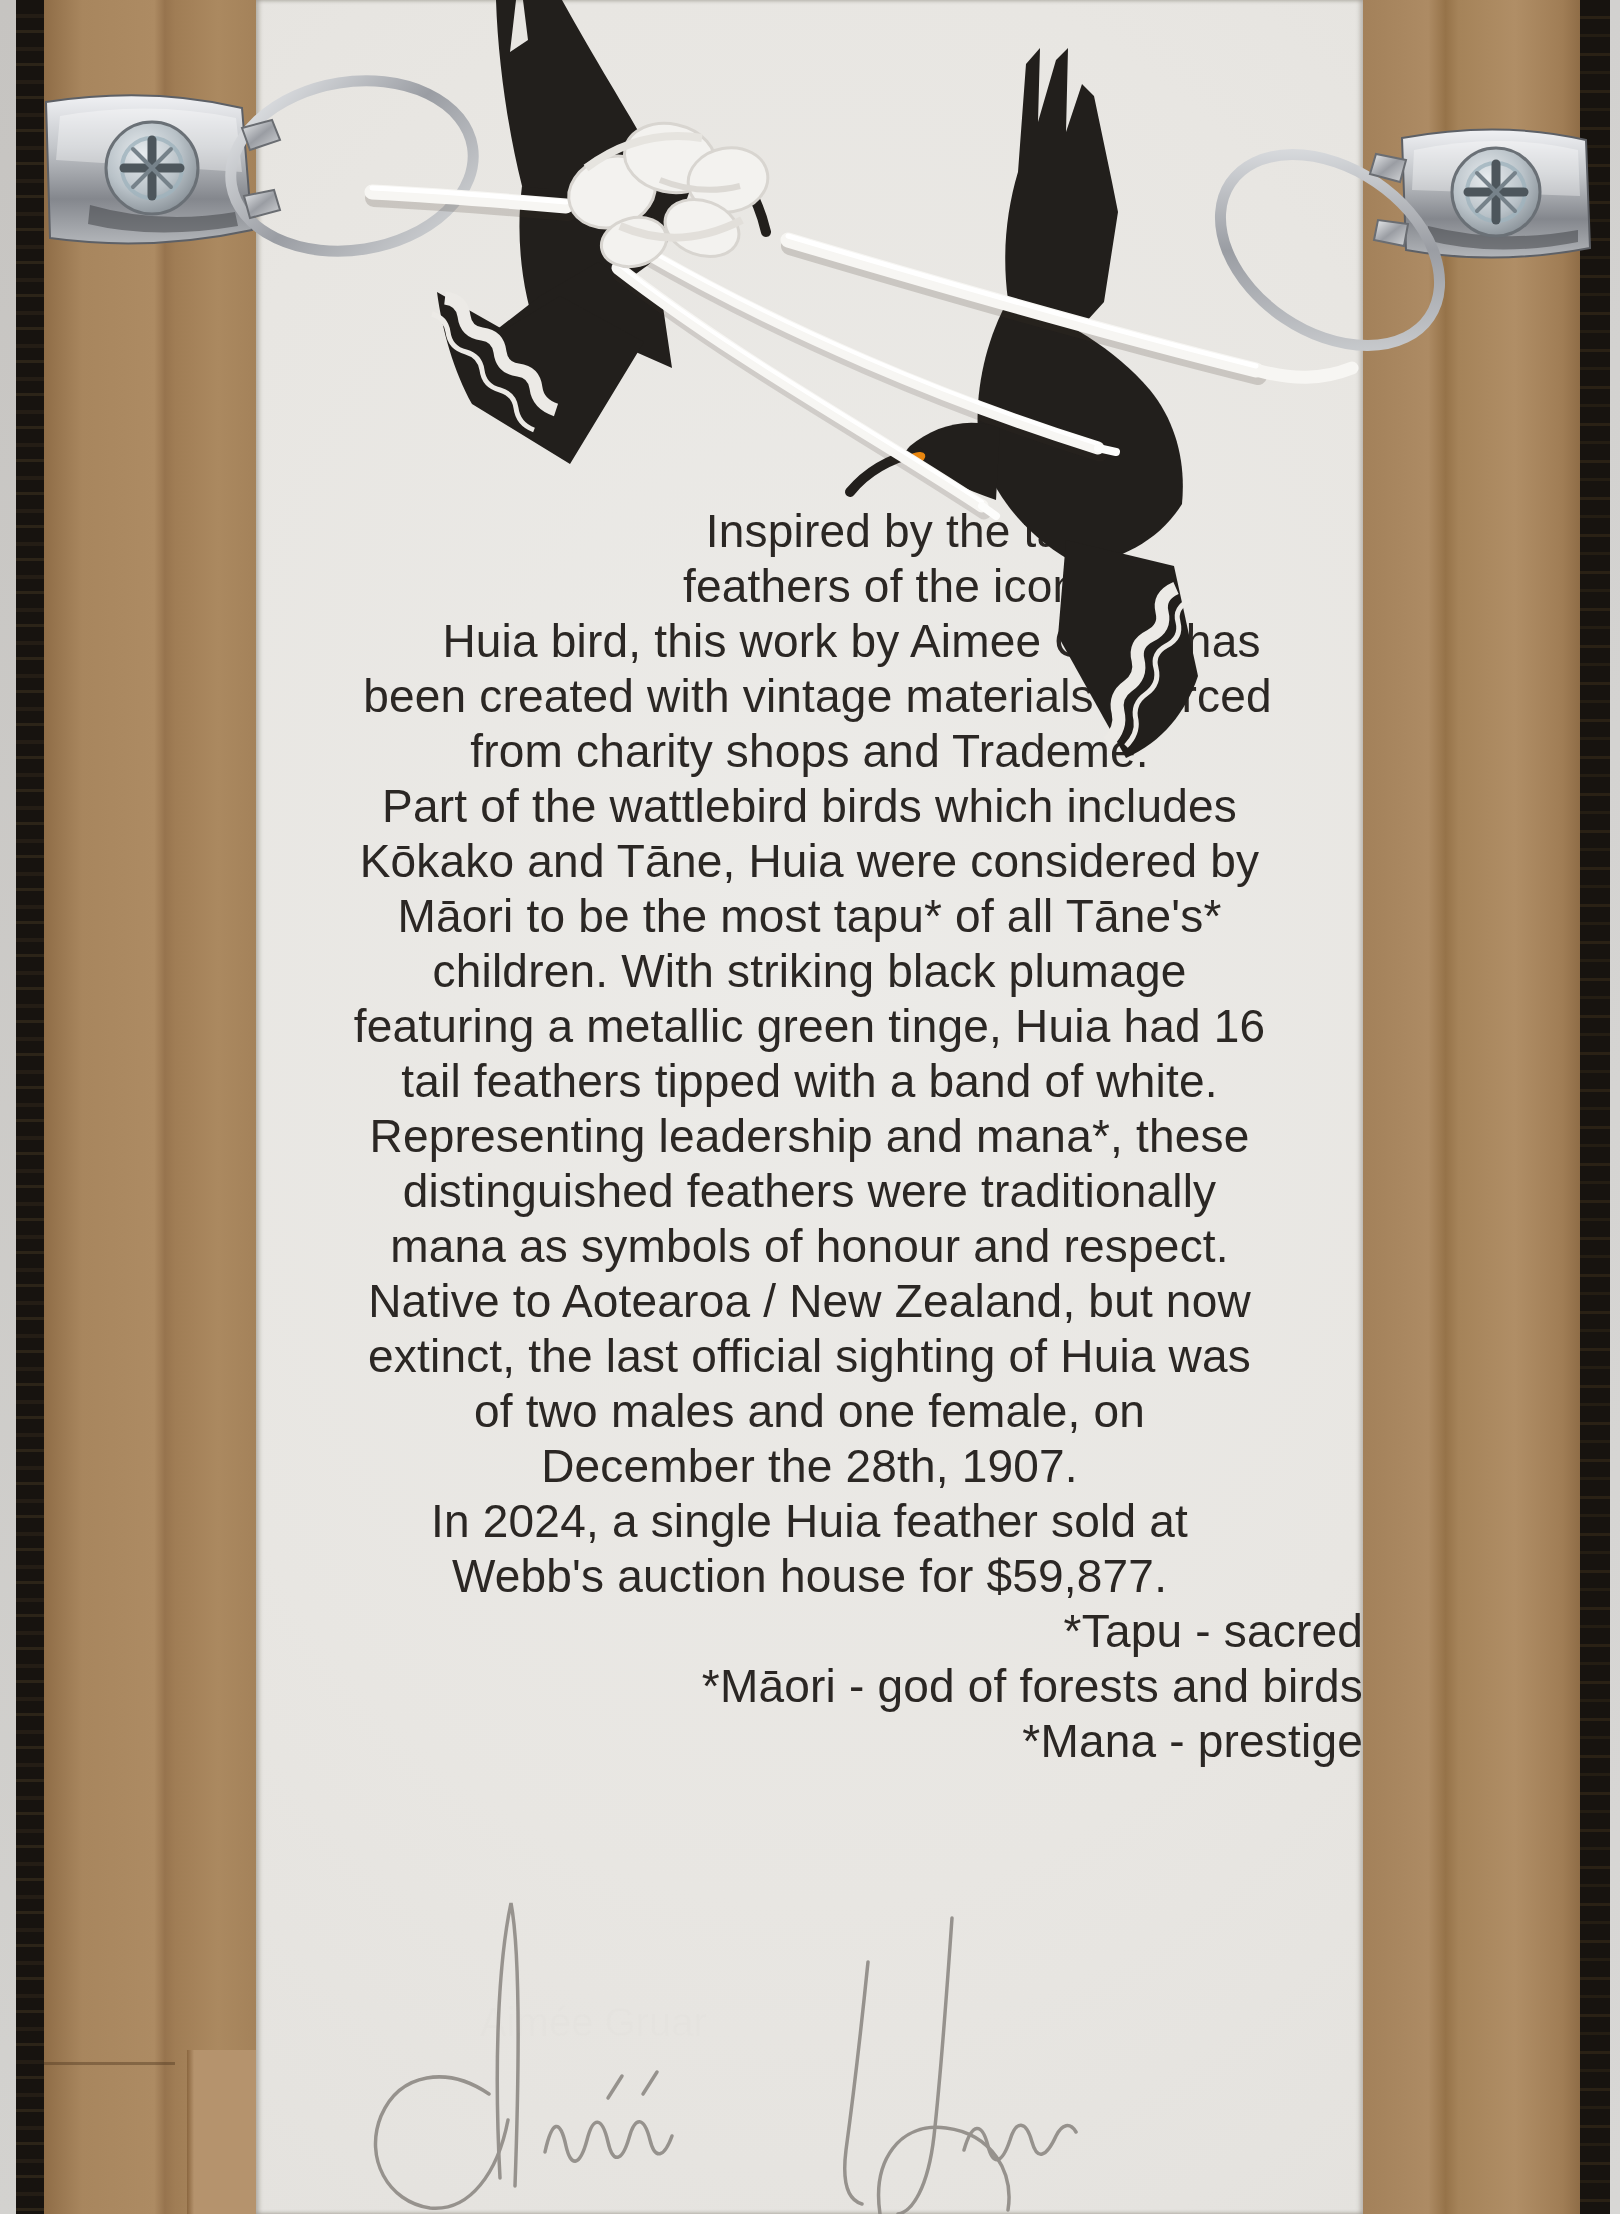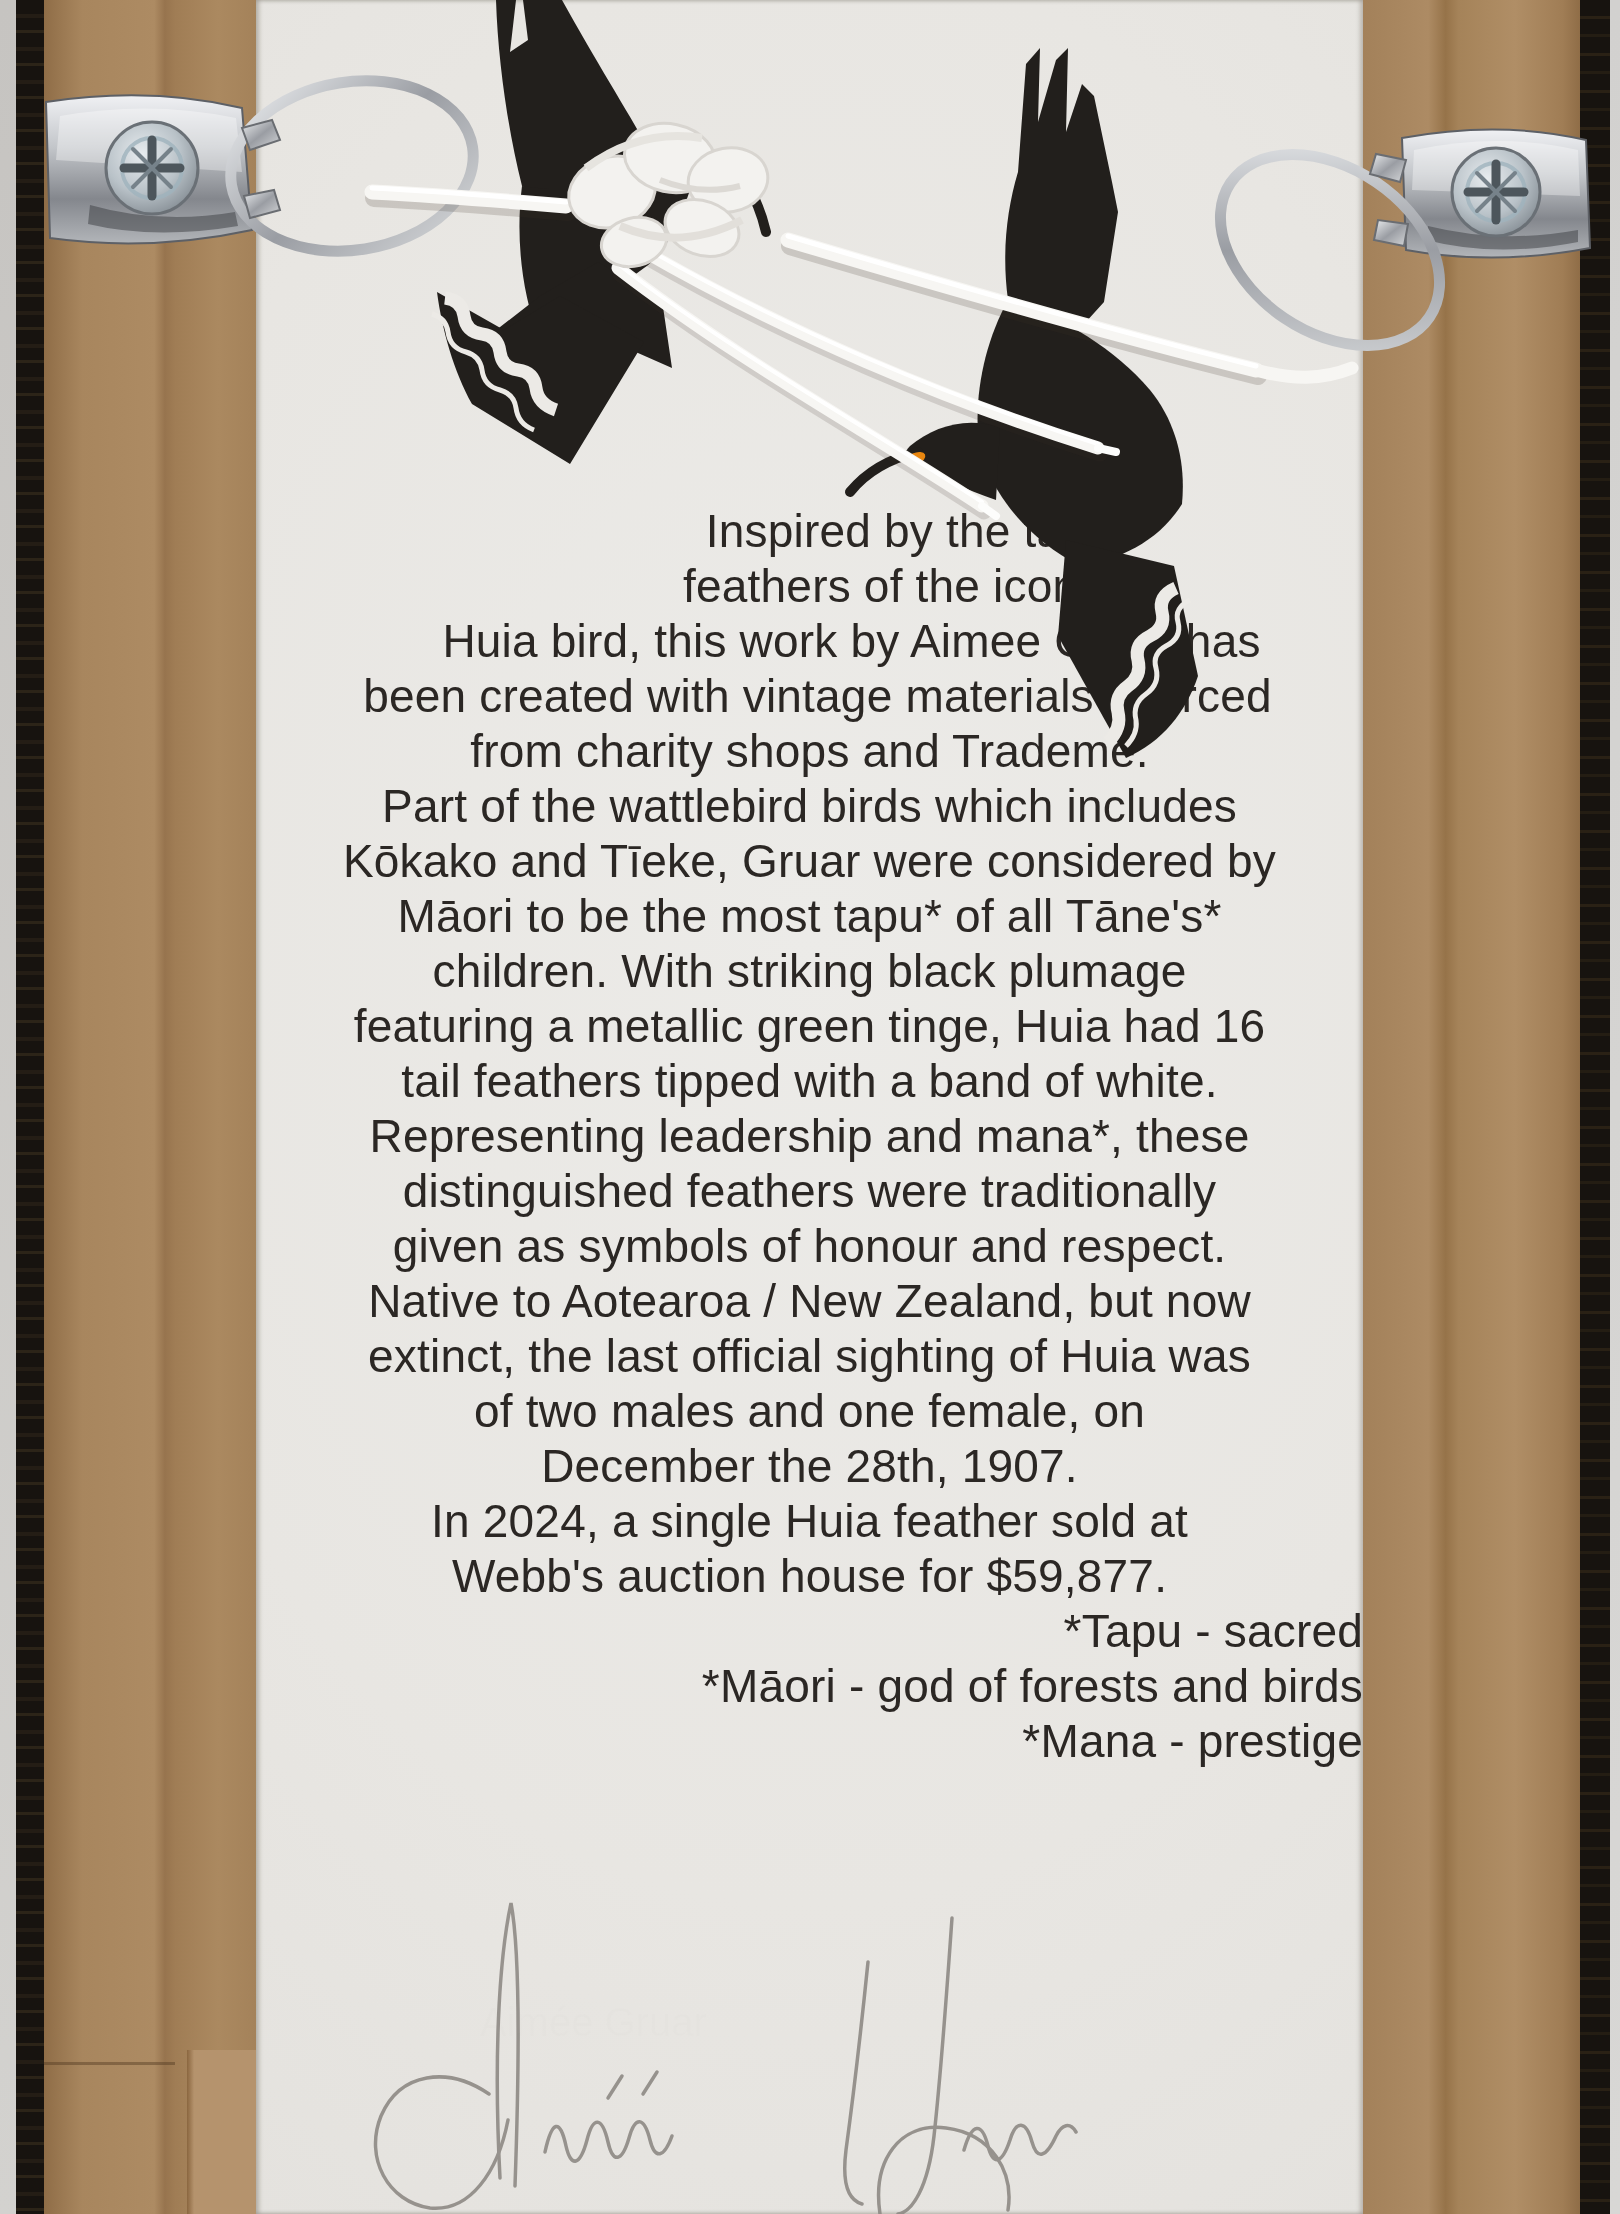--- a/index.html
+++ b/index.html
@@ -66,28 +66,28 @@
   <div class="copy">
     <p class="p1">
       <span class="ln">Inspired by the tail</span>
       <span class="ln">feathers of the iconic</span>
       <span class="ln">Huia bird, this work by Aimee Gruar has</span>
       <span class="ln">been created with vintage materials sourced</span>
       <span class="ln">from charity shops and Trademe.</span>
     </p>
     <p class="p2">
       <span class="ln">Part of the wattlebird birds which includes</span>
-      <span class="ln">Kōkako and Tīeke, Gruar were considered by</span>
+      <span class="ln">Kōkako and Tāne, Huia were considered by</span>
       <span class="ln">Māori to be the most tapu* of all Tāne's*</span>
       <span class="ln">children. With striking black plumage</span>
       <span class="ln">featuring a metallic green tinge, Huia had 16</span>
       <span class="ln">tail feathers tipped with a band of white.</span>
       <span class="ln">Representing leadership and mana*, these</span>
       <span class="ln">distinguished feathers were traditionally</span>
-      <span class="ln">given as symbols of honour and respect.</span>
+      <span class="ln">mana as symbols of honour and respect.</span>
     </p>
     <p class="p3">
       <span class="ln">Native to Aotearoa / New Zealand, but now</span>
       <span class="ln">extinct, the last official sighting of Huia was</span>
       <span class="ln">of two males and one female, on</span>
       <span class="ln">December the 28th, 1907.</span>
       <span class="ln">In 2024, a single Huia feather sold at</span>
       <span class="ln">Webb's auction house for $59,877.</span>
     </p>
     <p class="p4">

